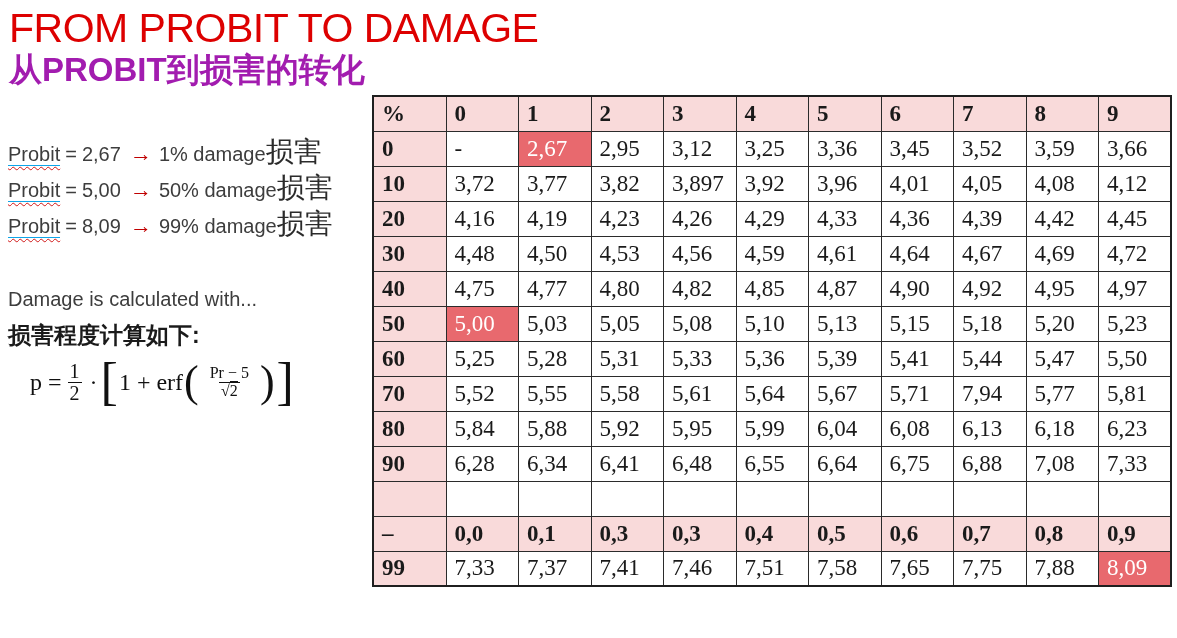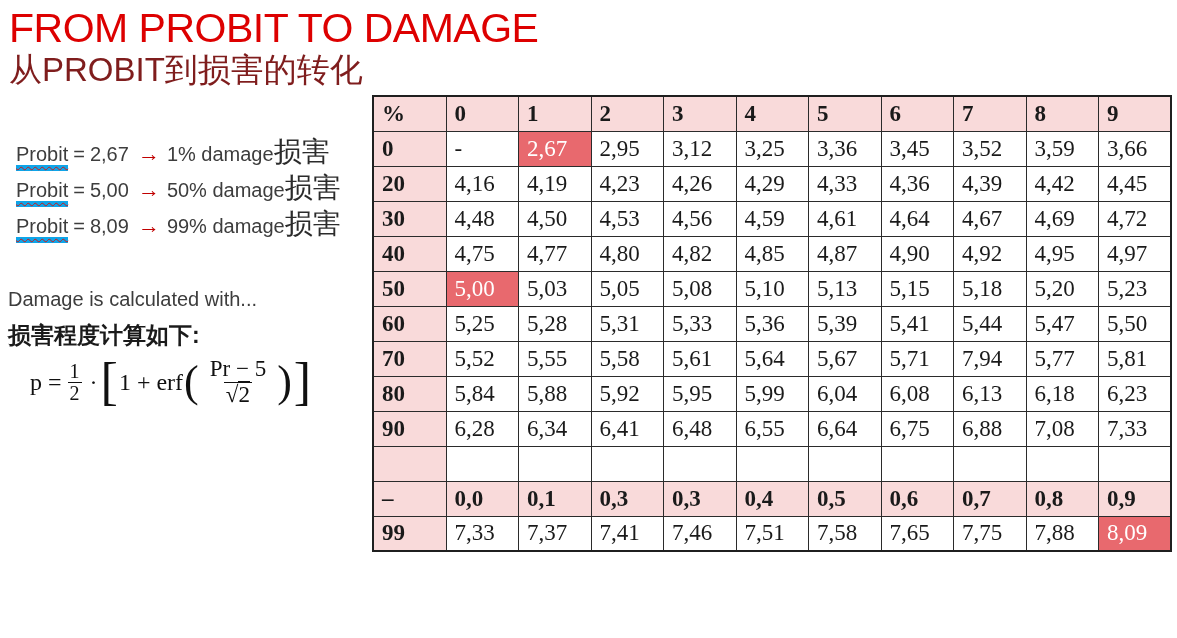--- a/index.html
+++ b/index.html
@@ -9,53 +9,52 @@
     font-family:"Liberation Sans", sans-serif; overflow:hidden;
   }
 
   
   .title-block { position:absolute; left:9px; top:6px; }
   .title-en {
     font-size:41px; line-height:1.12; font-weight:normal;
     color:#dd0000; letter-spacing:-0.5px; white-space:nowrap;
   }
   .title-zh {
-    font-size:33px; line-height:1.1; font-weight:normal;
-    color:#7f1d1d; white-space:nowrap;
+    font-size:33px; line-height:1.1; font-weight:bold;
+    color:#a21caf; white-space:nowrap;
   }
 
   
   .probit-block { position:absolute; left:8px; top:134px; color:#3d3d3d; }
   .probit-line { height:36px; line-height:36px; font-size:20px; white-space:nowrap; }
   .probit-term {
-    border-bottom:6px solid #0ea5e9;
+    border-bottom:1px solid #0ea5e9;
     text-decoration:underline wavy #d01717 1px;
     text-underline-offset:5px;
-    margin-left:8px;
   }
   .probit-eq { margin:0 5px; }
   .probit-arrow { color:#c00000; font-weight:bold; font-size:22px; margin:0 7px 0 9px; }
   .probit-zh { font-size:28px; color:#2b2b2b; }
 
   
   .calc-block { position:absolute; left:8px; top:286px; }
   .calc-en { font-size:20px; color:#3d3d3d; line-height:1.3; }
   .calc-zh { font-size:23px; color:#1a1a1a; font-weight:bold; margin-top:8px; }
 
   
   .formula {
     position:absolute; left:30px; top:356px; height:52px;
     display:flex; align-items:center;
     font-family:"Liberation Serif", serif; font-size:24px; color:#111;
   }
   .frac { display:inline-flex; flex-direction:column; align-items:center;
           margin:0 6px; line-height:1.05; }
   .frac-half { font-size:20px; }
   .frac .den-bar { border-top:1.6px solid #111; padding:0 2px; }
-  .frac-inner { font-size:23px; }
+  .frac-inner { font-size:16px; }
   .frac-inner .num { padding:0 4px; }
   .cdot { font-size:24px; margin:0 2px; }
   .delim-bracket { font-size:52px; font-weight:400; line-height:0; padding:0 1px; }
   .delim-paren   { font-size:44px; font-weight:400; line-height:0; padding:0 1px; }
   .sqrt-arg { border-top:1.6px solid #111; }
 
   
   table.probit-table {
     position:absolute; left:372px; top:95px; width:800px;
     border-collapse:collapse; table-layout:fixed;
@@ -168,20 +167,33 @@
           <td>2,95</td>
           <td>3,12</td>
           <td>3,25</td>
           <td>3,36</td>
           <td>3,45</td>
           <td>3,52</td>
           <td>3,59</td>
           <td>3,66</td>
         </tr>
         <tr>
+          <td class="rowlabel">10</td>
+          <td>3,72</td>
+          <td>3,77</td>
+          <td>3,82</td>
+          <td>3,897</td>
+          <td>3,92</td>
+          <td>3,96</td>
+          <td>4,01</td>
+          <td>4,05</td>
+          <td>4,08</td>
+          <td>4,12</td>
+        </tr>
+        <tr>
           <td class="rowlabel">20</td>
           <td>4,16</td>
           <td>4,19</td>
           <td>4,23</td>
           <td>4,26</td>
           <td>4,29</td>
           <td>4,33</td>
           <td>4,36</td>
           <td>4,39</td>
           <td>4,42</td>

